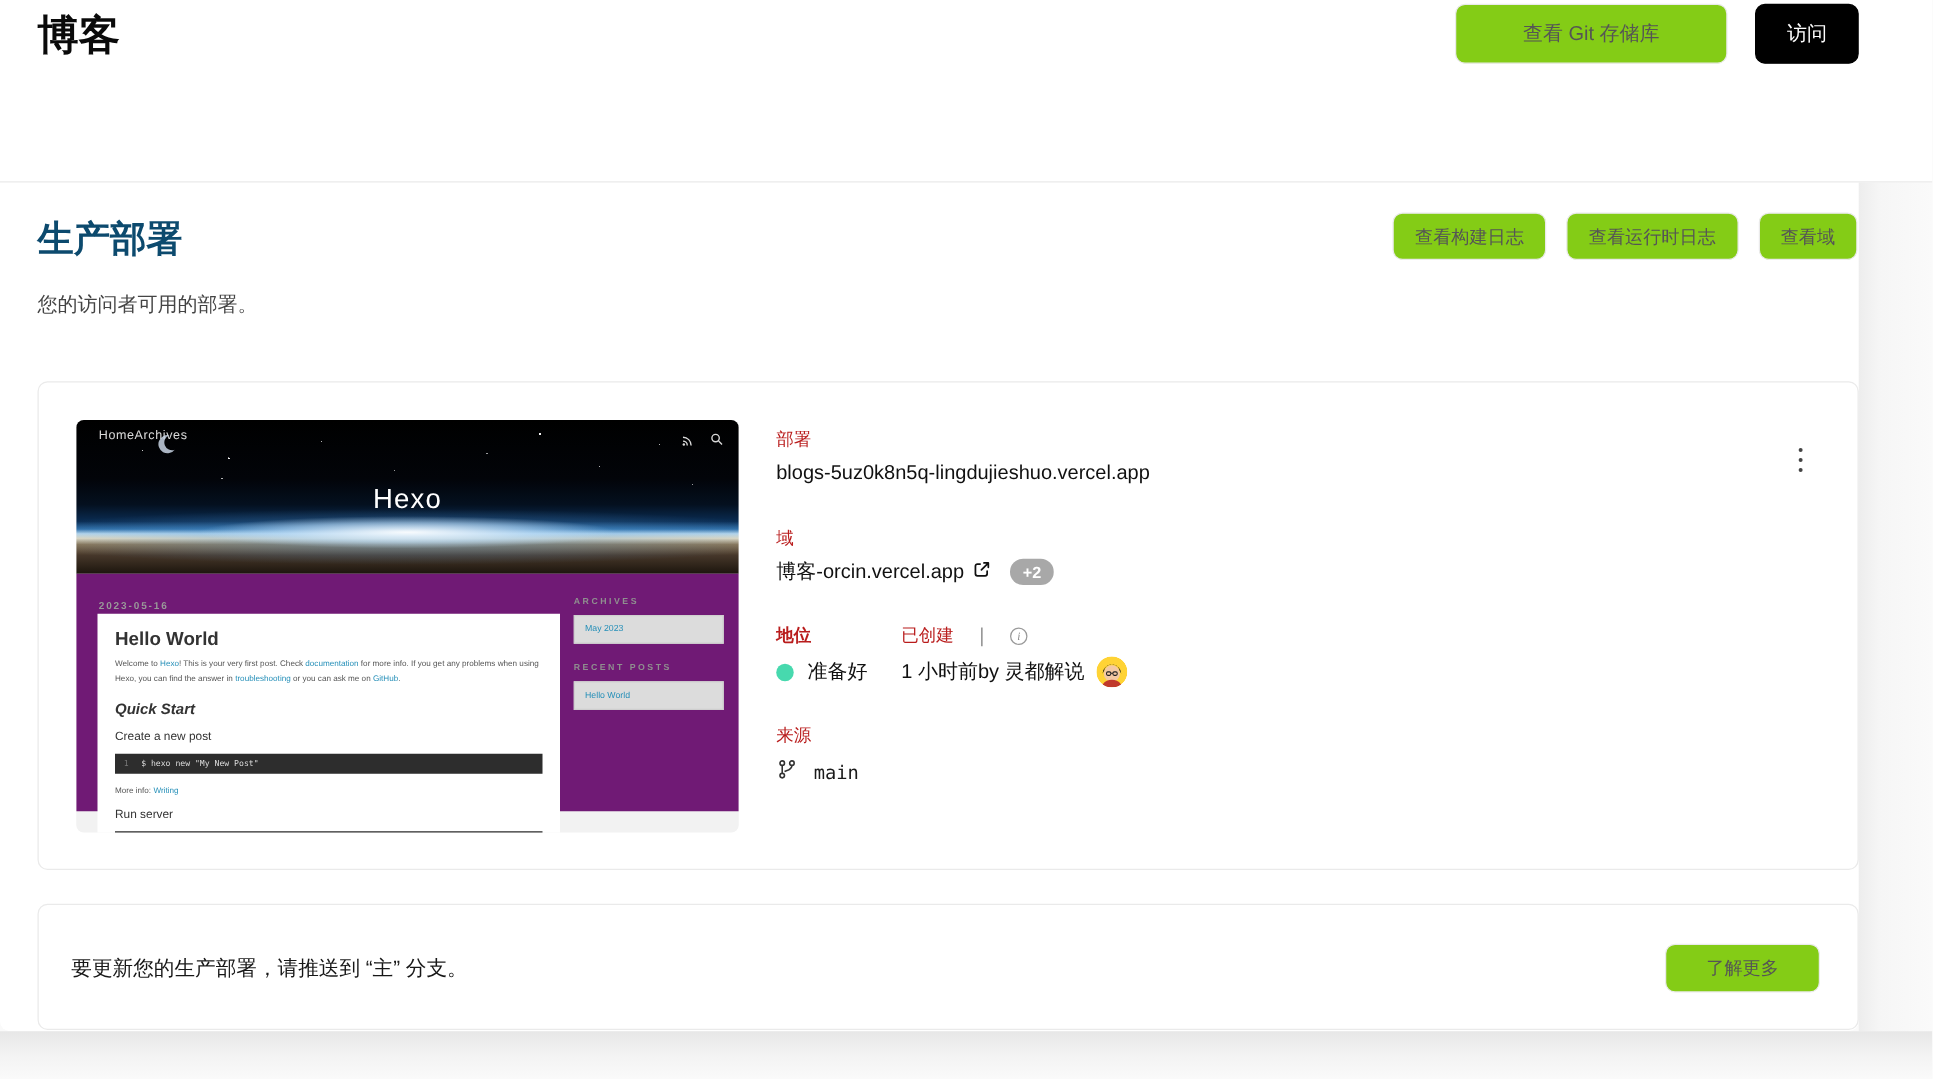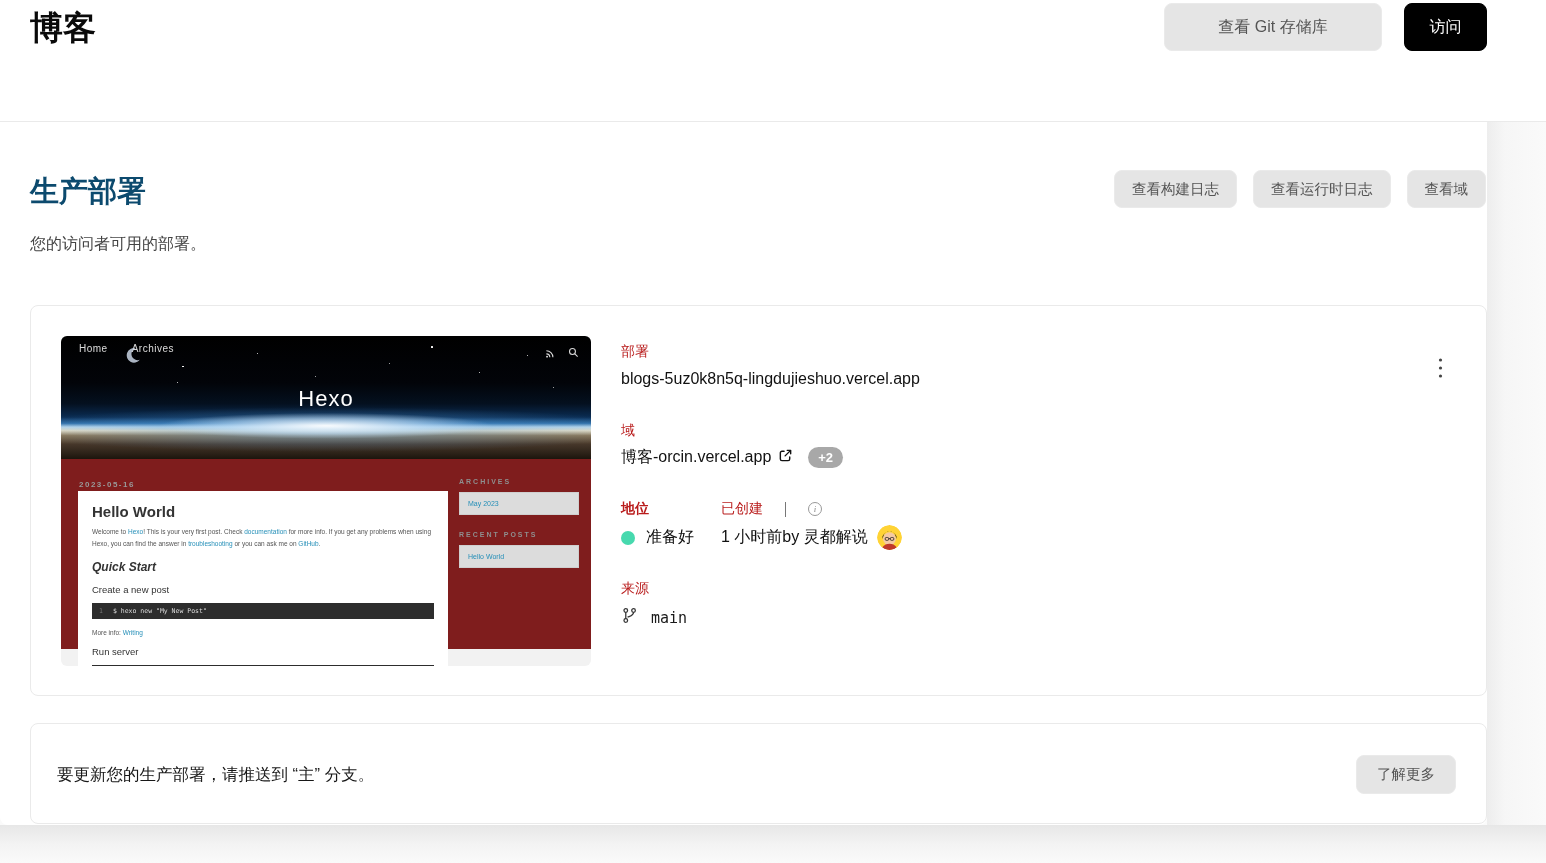--- a/index.html
+++ b/index.html
@@ -9,25 +9,25 @@
 
   
   .page-panel { position:absolute; left:0; top:0; width:1487px; height:825px; background:#fff;
                 border-radius:0 0 8px 8px; }
   .right-band { position:absolute; left:1487px; top:114px; width:59px; height:711px;
                 background:linear-gradient(90deg,#ededed 0%,#f6f6f6 30%,#fafafa 100%); }
   .bottom-band { position:absolute; left:0; top:825px; width:1546px; height:38px;
                 background:linear-gradient(180deg,#e7e7e7 0%,#f3f3f3 50%,#fafafa 100%); }
 
   
-  .header { position:absolute; left:0; top:0; width:1546px; height:122px; background:#fff;
+  .header { position:absolute; left:0; top:0; width:1546px; height:146px; background:#fff;
             border-bottom:1px solid #eaeaea; }
   .page-title { position:absolute; left:30px; top:6px; font-size:33px; font-weight:600; color:#0a0a0a; }
   .btn { display:inline-flex; align-items:center; justify-content:center; border-radius:8px;
-         border:1px solid #eaeaea; background:#e5e5e5; color:#666; cursor:pointer;
+         border:1px solid #eaeaea; background:#84cc16; color:#666; cursor:pointer;
          font-family:"Liberation Sans", sans-serif; }
   .btn-git { position:absolute; left:1164px; top:3px; width:218px; height:48px; font-size:16px; color:#555; }
   .btn-visit { position:absolute; left:1404px; top:3px; width:83px; height:48px; font-size:16px;
                background:#000; color:#fff; border:1px solid #000; font-weight:500; }
 
   
   .section-title { position:absolute; left:30px; top:172px; font-size:29px; font-weight:700; color:#0c4a6e; }
   .section-sub { position:absolute; left:30px; top:234px; font-size:16px; color:#444; }
   .section-actions { position:absolute; right:60px; top:170px; display:flex; gap:16px; }
   .section-actions .btn { height:38px; padding:0 17px; font-size:14.5px; color:#555; }
@@ -48,27 +48,27 @@
       radial-gradient(circle 1px at 48% 33%, rgba(255,255,255,.6) 50%, transparent 51%),
       radial-gradient(circle 1.5px at 70% 9%, rgba(255,255,255,.95) 50%, transparent 60%),
       radial-gradient(circle 1px at 62% 22%, rgba(255,255,255,.6) 50%, transparent 51%),
       radial-gradient(circle 1px at 79% 30%, rgba(255,255,255,.7) 50%, transparent 51%),
       radial-gradient(circle 1px at 88% 16%, rgba(255,255,255,.7) 50%, transparent 51%),
       radial-gradient(circle 1px at 93% 42%, rgba(255,255,255,.6) 50%, transparent 51%),
       radial-gradient(ellipse 42% 14% at 50% 73%, rgba(255,255,255,.95) 0%, rgba(210,235,255,.5) 45%, transparent 75%),
       radial-gradient(ellipse 90% 26% at 50% 76%, rgba(90,160,220,.55) 0%, transparent 70%),
       linear-gradient(180deg,#000 0%,#020409 38%,#04101f 55%,#0a2c52 66%,#2e6da6 71%,#bcd9ec 74%,#e8ddc2 77%,#8a7352 81%,#46372a 88%,#1c150d 100%);
   }
-  .pv-nav { position:absolute; left:18px; top:7px; display:flex; gap:24px; font-size:10px;
+  .pv-nav { position:absolute; left:18px; top:7px; display:flex; font-size:10px;
             color:rgba(255,255,255,.85); letter-spacing:.5px; }
   .pv-moon { position:absolute; left:62px; top:10px; }
   .pv-banner-icons { position:absolute; right:12px; top:8px; display:flex; gap:12px; }
   .pv-site-title { position:absolute; left:0; top:50px; width:100%; text-align:center;
                    font-size:22px; color:#fff; font-weight:400; letter-spacing:1px; }
-  .pv-body { position:absolute; left:0; top:123px; width:530px; height:190px; background:#7f1d1d; }
+  .pv-body { position:absolute; left:0; top:123px; width:530px; height:190px; background:#701a75; }
   .pv-date { position:absolute; left:18px; top:21px; font-size:8px; letter-spacing:1.5px; color:#999; font-weight:700; }
   .pv-post { position:absolute; left:17px; top:32px; width:370px; height:200px; background:#fff; padding:12px 14px; }
   .pv-post h3 { font-size:15px; font-weight:700; color:#333; }
   .pv-p { font-size:6.5px; color:#555; line-height:1.85; margin-top:6px; }
   .pv-link { color:#258fb8; text-decoration:none; }
   .pv-h-quick { font-size:12px; font-weight:700; color:#333; margin-top:10px;font-style:italic; }
   .pv-h-sub { font-size:9.5px; font-weight:400; color:#333; margin-top:10px; }
   .pv-code { margin-top:8px; background:#2d2d2d; height:16px; display:flex; align-items:center;
              font-family:"DejaVu Sans Mono", monospace; font-size:6.5px; color:#ddd; padding-left:7px; }
   .pv-code .ln { color:#777; margin-right:10px; }
@@ -107,21 +107,21 @@
   .src-commit { top:330px; }
   .mono { font-family:"DejaVu Sans Mono", monospace; font-size:15px; color:#1a1a1a; }
   .commit-msg { font-size:16px; color:#111; margin-left:2px; }
   .kebab { position:absolute; right:34px; top:48px; width:24px; height:28px; display:flex;
            align-items:center; justify-content:center; cursor:pointer; border-radius:4px; }
 
   
   .update-card { position:absolute; left:30px; top:723px; width:1457px; height:101px;
                  background:#fff; border:1px solid #eaeaea; border-radius:8px; }
   .update-text { position:absolute; left:26px; top:40px; font-size:16.5px; color:#171717; }
-  .btn-learn { position:absolute; right:30px; top:31px; height:39px; padding:0 20px; font-size:14.5px; color:#555; }
+  .btn-learn { position:absolute; right:30px; top:31px; height:39px; padding:0 32px; font-size:14.5px; color:#555; }
 </style>
 </head>
 <body>
 
 <div class="stage">
 
   <div class="page-panel"></div>
   <div class="right-band"></div>
   <div class="bottom-band"></div>
 

